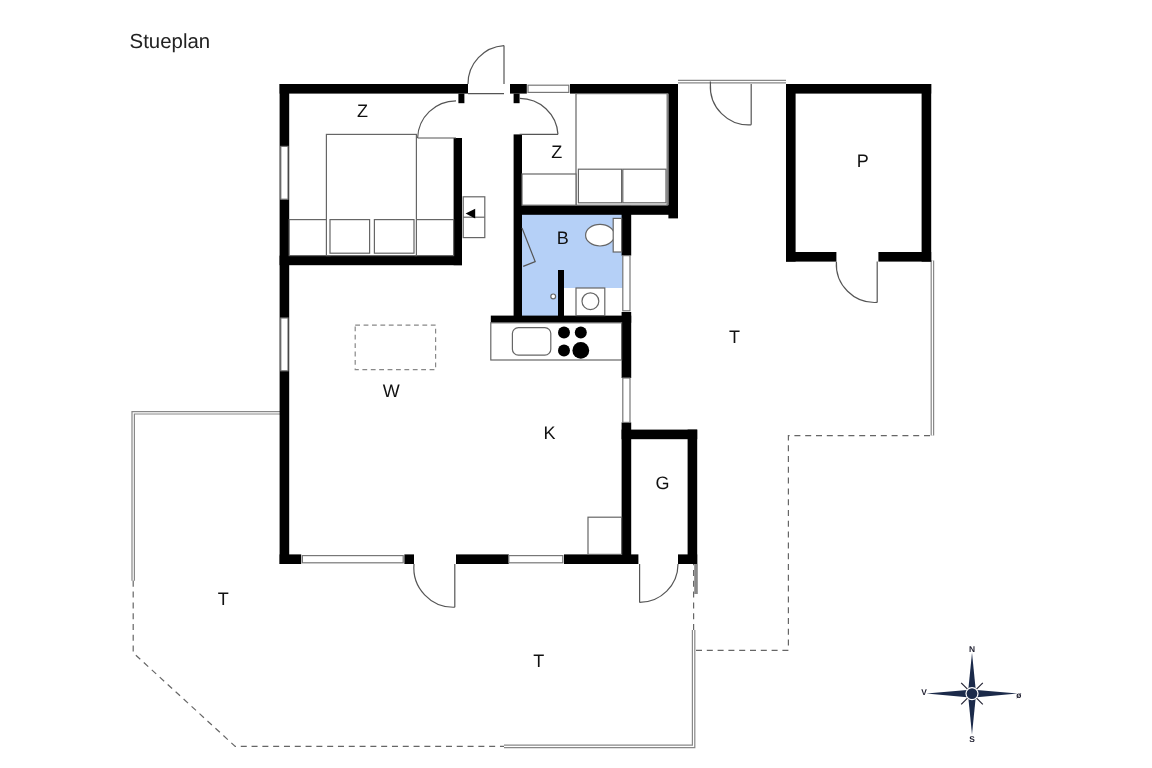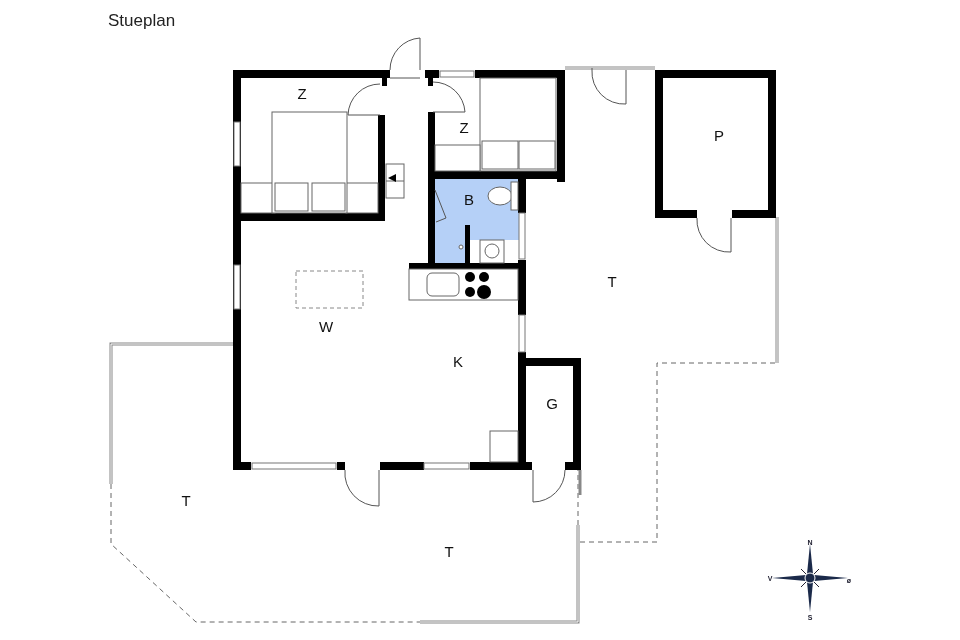--- a/index.html
+++ b/index.html
@@ -1,17 +1,17 @@
 <!DOCTYPE html>
 <html><head>
 <meta charset="utf-8">
 <style>
   html,body{margin:0;padding:0;background:#fff;}
   body{width:960px;height:640px;overflow:hidden;position:relative;font-family:"Liberation Sans",sans-serif;}
-  .title{position:absolute;left:108px;top:11px;font-size:17px;color:#222;}
+  .title{position:absolute;left:108px;top:25px;font-size:17px;color:#222;}
   svg{position:absolute;left:0;top:0;}
   .lbl{position:absolute;font-size:15px;color:#111;transform:translate(-50%,-50%);}
   .cmp{position:absolute;font-size:7px;font-weight:bold;color:#223;transform:translate(-50%,-50%);}
 </style>
 </head>
 <body>
 
 <div class="title">Stueplan</div>
 
 <svg width="960" height="640" viewBox="0 0 960 640">

